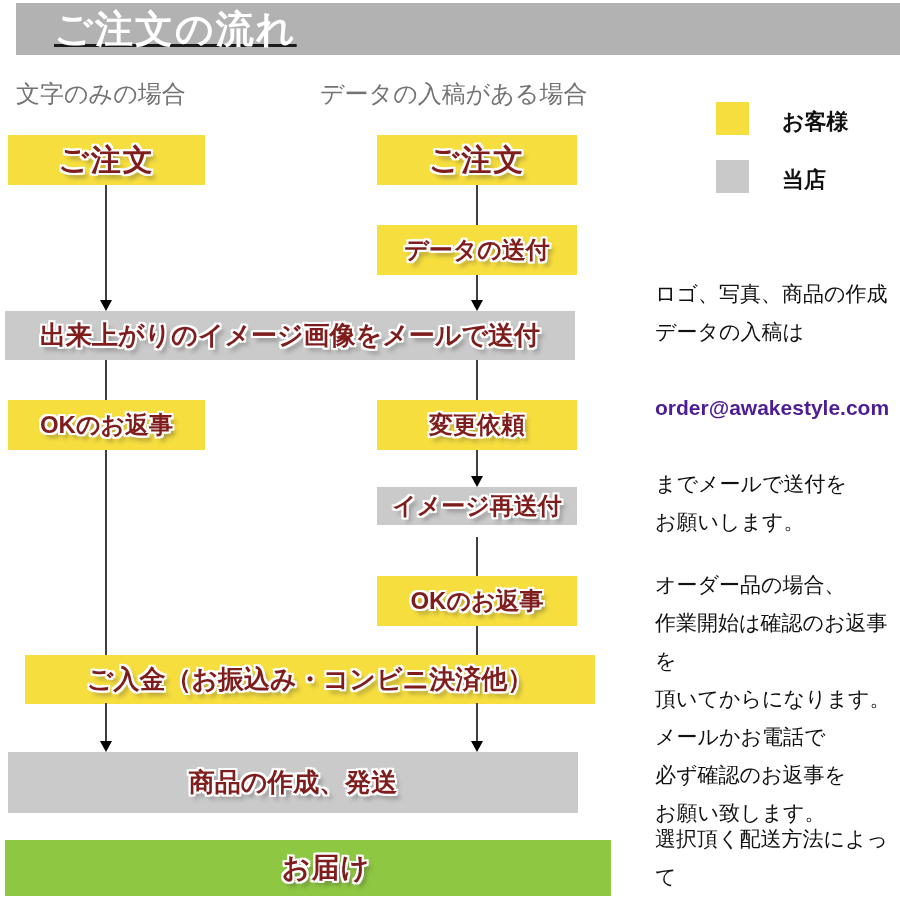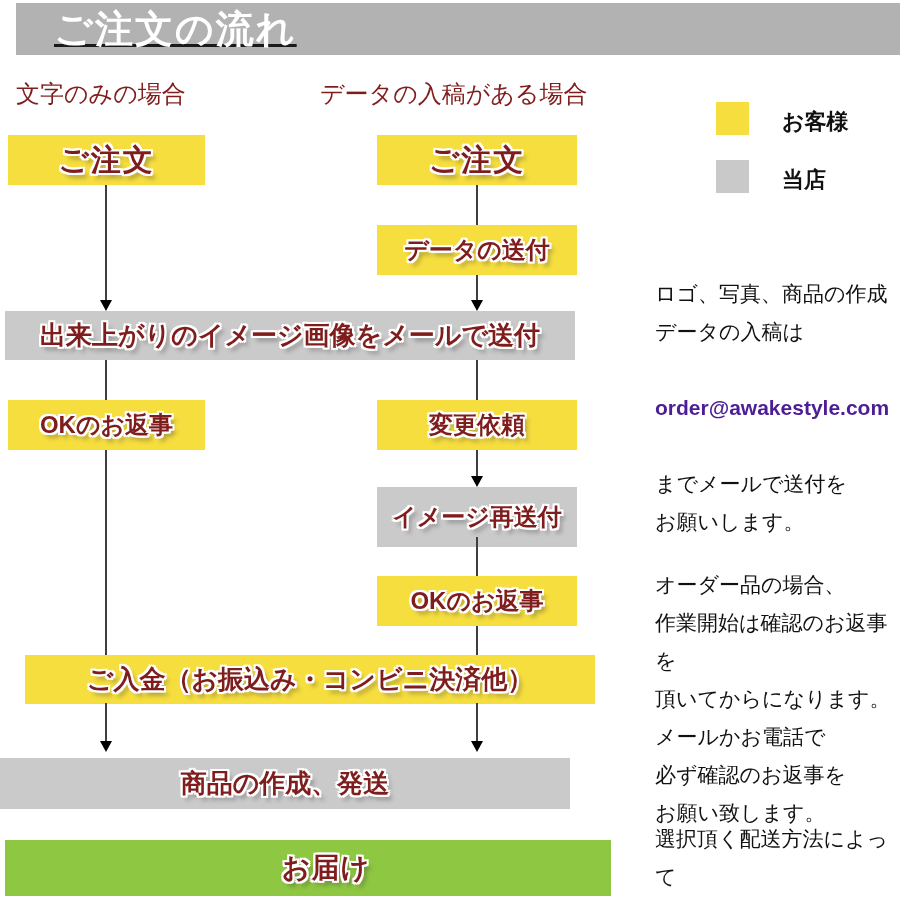--- a/index.html
+++ b/index.html
@@ -4,21 +4,21 @@
 <style>
   html,body{margin:0;padding:0;background:#fff;}
   .canvas{
     position:relative;width:900px;height:900px;background:#ffffff;overflow:hidden;
     font-family:"Liberation Sans","DejaVu Sans",sans-serif;color:#1a1a1a;
   }
   
   .header-bar{position:absolute;left:16px;top:3px;width:900px;height:52px;background:#b2b2b2;display:flex;align-items:center;text-decoration:underline;}
   .header-title{color:#ffffff;font-weight:bold;font-size:38px;margin-left:38px;letter-spacing:2px;}
   
-  .col-label{position:absolute;font-size:24px;color:#7f1d1d;}
+  .col-label{position:absolute;font-size:24px;color:#737373;}
   .col-label.left{left:16px;top:78px;}
   .col-label.right{left:320px;top:78px;}
   
   .swatch{position:absolute;width:33px;height:33px;}
   .swatch.yellow{left:716px;top:102px;background:#f6de3e;}
   .swatch.gray{left:716px;top:160px;background:#c9c9c9;}
   .legend-label{position:absolute;left:782px;font-size:22px;font-weight:bold;color:#111;}
   .legend-label.l1{top:107px;}
   .legend-label.l2{top:165px;}
   
@@ -33,24 +33,24 @@
   }
   .bg-yellow{background:#f6de3e;}
   .bg-gray{background:#cacaca;}
   .bg-green{background:#8ec741;}
   .b-order-l{left:8px;top:135px;width:197px;height:50px;font-size:30px;letter-spacing:2px;}
   .b-order-r{left:377px;top:135px;width:200px;height:50px;font-size:30px;letter-spacing:2px;}
   .b-datasend{left:377px;top:225px;width:200px;height:50px;font-size:24px;}
   .b-imagemail{left:5px;top:311px;width:570px;height:49px;font-size:26px;}
   .b-okleft{left:8px;top:400px;width:197px;height:50px;font-size:24px;}
   .b-change{left:377px;top:400px;width:200px;height:50px;font-size:24px;}
-  .b-resend{left:377px;top:487px;width:200px;height:60px;font-size:24px;}
+  .b-resend{left:377px;top:487px;width:200px;height:38px;font-size:24px;}
   .b-okright{left:377px;top:576px;width:200px;height:50px;font-size:24px;}
   .b-payment{left:5px;top:655px;width:570px;height:49px;font-size:26px;margin-left:20px;}
-  .b-production{left:0;top:752px;width:570px;height:51px;font-size:26px;margin-top:6px;}
+  .b-production{left:8px;top:752px;width:570px;height:61px;font-size:26px;}
   .b-delivery{left:5px;top:840px;width:570px;height:56px;font-size:28px;letter-spacing:1px;padding-left:36px;}
   
   .vline{position:absolute;width:2px;background:#3f3f3f;}
   .arrow{position:absolute;width:0;height:0;border-left:6px solid transparent;border-right:6px solid transparent;border-top:11px solid #000;}
   .v-la{left:105px;top:185px;height:116px;}
   .a-la{left:100px;top:300px;}
   .v-ra{left:476px;top:185px;height:40px;}
   .v-rb{left:476px;top:275px;height:26px;}
   .a-rb{left:471px;top:300px;}
   .v-lb{left:105px;top:360px;height:40px;}

